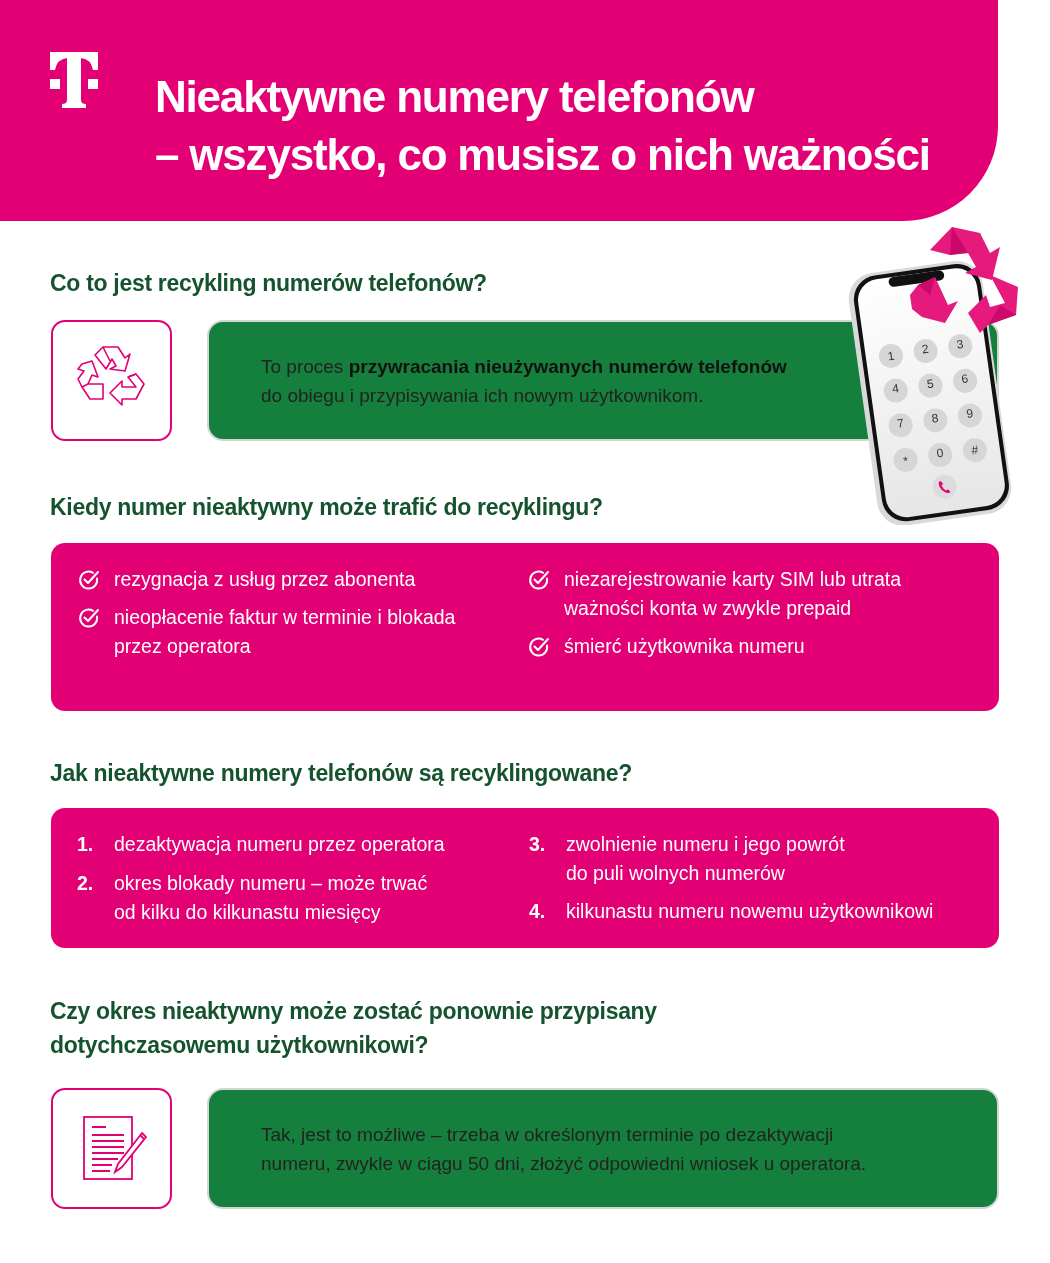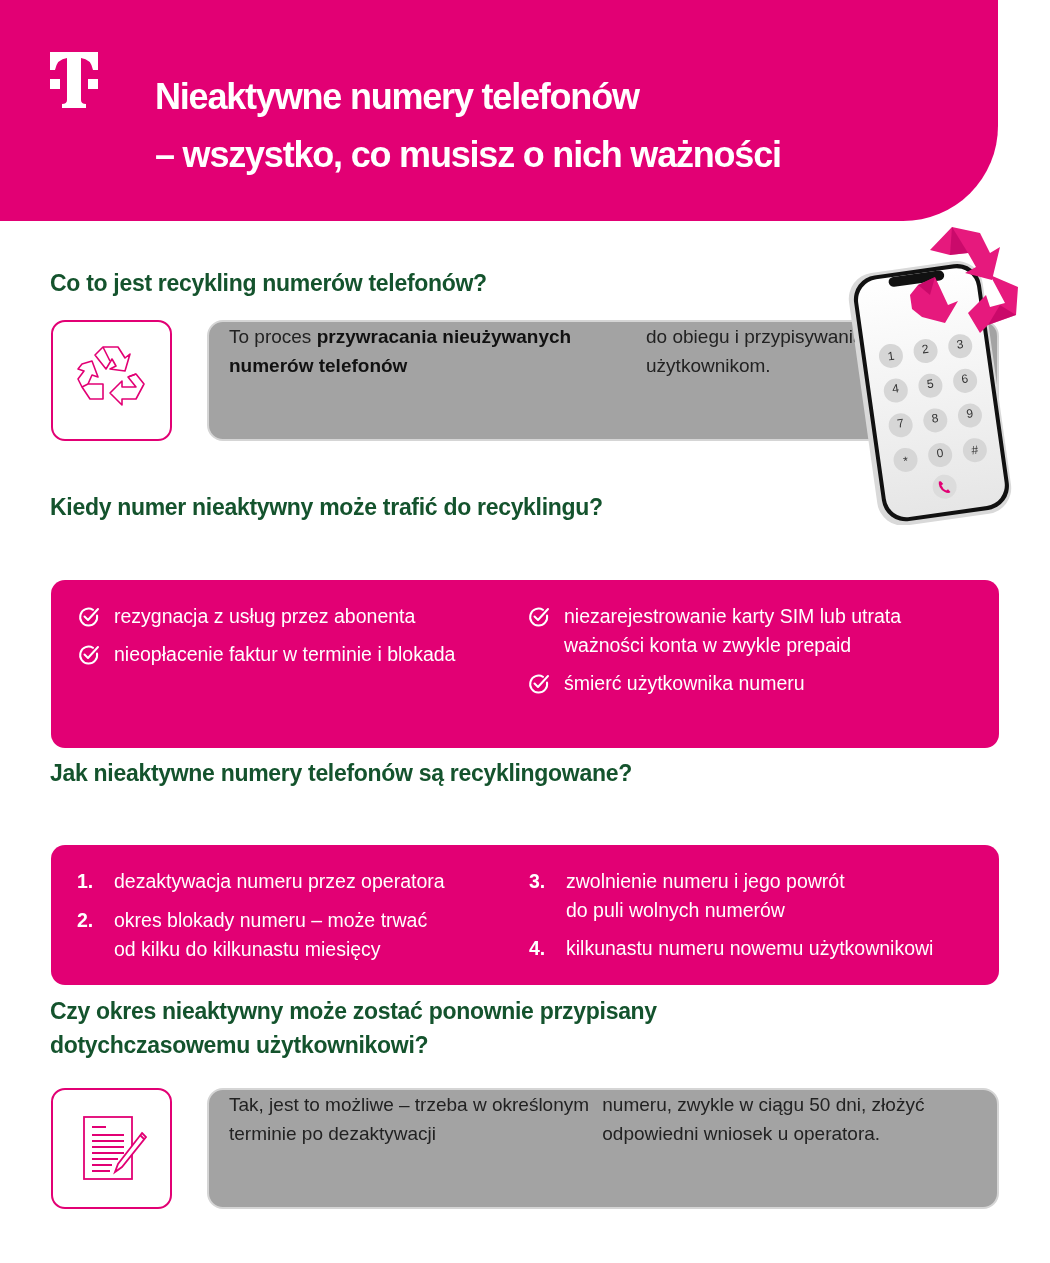--- a/index.html
+++ b/index.html
@@ -7,45 +7,45 @@
   body { position: relative; font-family: "Liberation Sans", sans-serif; color: #111; }
 
   .header {
     position: absolute; left: 0; top: 0; width: 998px; height: 221px;
     background: #e20074; border-bottom-right-radius: 95px;
   }
   .logo { position: absolute; left: 48px; top: 50px; width: 52px; height: 60px; }
   .title {
     position: absolute; left: 155px; top: 68px; color: #fff;
     font-family: "Liberation Sans", sans-serif; font-weight: bold;
-    font-size: 36px; line-height: 58px; letter-spacing: -1.2px;
+    font-size: 44px; line-height: 58px; letter-spacing: -1.2px;
   }
   .title span { display: block; }
 
   .h2 {
     position: absolute; left: 50px; font-weight: bold; font-size: 23px;
     line-height: 34px; color: #14532d; letter-spacing: -0.3px;
   }
 
   .icon-box {
     position: absolute; left: 51px; width: 121px; height: 121px;
     border: 2px solid #e20074; border-radius: 14px; background: #fff;
     display: flex; align-items: center; justify-content: center;
   }
   .text-box {
     position: absolute; left: 207px; width: 792px; height: 121px;
-    border: 2px solid #d5d5d5; border-radius: 16px; background: #a3a3a3;
-    display: flex; flex-direction: row; justify-content: center;
-    padding-left: 20px; font-size: 19px; line-height: 29px; color: #222;
+    border: 2px solid #d5d5d5; border-radius: 16px; background: #15803d;
+    display: flex; flex-direction: column; justify-content: center;
+    padding-left: 52px; font-size: 19px; line-height: 29px; color: #222;
   }
   .text-box b { font-weight: bold; color: #111; }
 
   .pink-box {
     position: absolute; left: 51px; width: 948px; background: #e20074;
-    border-radius: 14px; color: #fff; font-size: 19.5px; line-height: 29px; margin-top: 37px;
+    border-radius: 14px; color: #fff; font-size: 19.5px; line-height: 29px;
   }
   .item { position: absolute; display: flex; }
   .check { width: 22px; height: 22px; margin-top: 4px; margin-right: 14px; flex: 0 0 22px; }
   .num { font-weight: bold; width: 37px; flex: 0 0 37px; }
 
   .phone { position: absolute; left: 840px; top: 225px; width: 190px; height: 300px; }
 </style>
 </head>
 <body>
 
@@ -152,20 +152,21 @@
         <div>rezygnacja z usług przez abonenta</div>
       </div>
   </div>
   <div class="item" style="left:27px; top:60px">
     <svg class="check" viewBox="0 0 22 22" fill="none" stroke="#fff" stroke-width="2" stroke-linecap="round" stroke-linejoin="round">
         <path d="M19 9.5 A8.5 8.5 0 1 1 15 3.8"></path>
         <path d="M6.5 10.5 L10 14 L20 3"></path>
       </svg>
     <div>
       <div>nieopłacenie faktur w terminie i blokada</div>
+      <div>przez operatora</div>
     </div>
   </div>
   <div class="item" style="left:477px; top:22px">
     <svg class="check" viewBox="0 0 22 22" fill="none" stroke="#fff" stroke-width="2" stroke-linecap="round" stroke-linejoin="round">
         <path d="M19 9.5 A8.5 8.5 0 1 1 15 3.8"></path>
         <path d="M6.5 10.5 L10 14 L20 3"></path>
       </svg>
     <div>
       <div>niezarejestrowanie karty SIM lub utrata</div>
       <div>ważności konta w zwykle prepaid</div>

